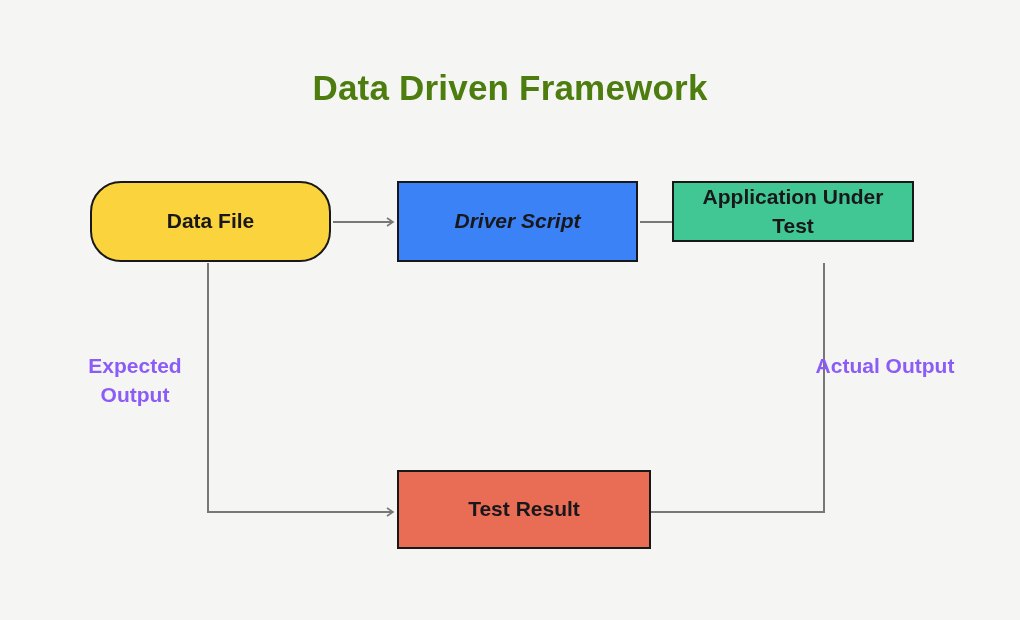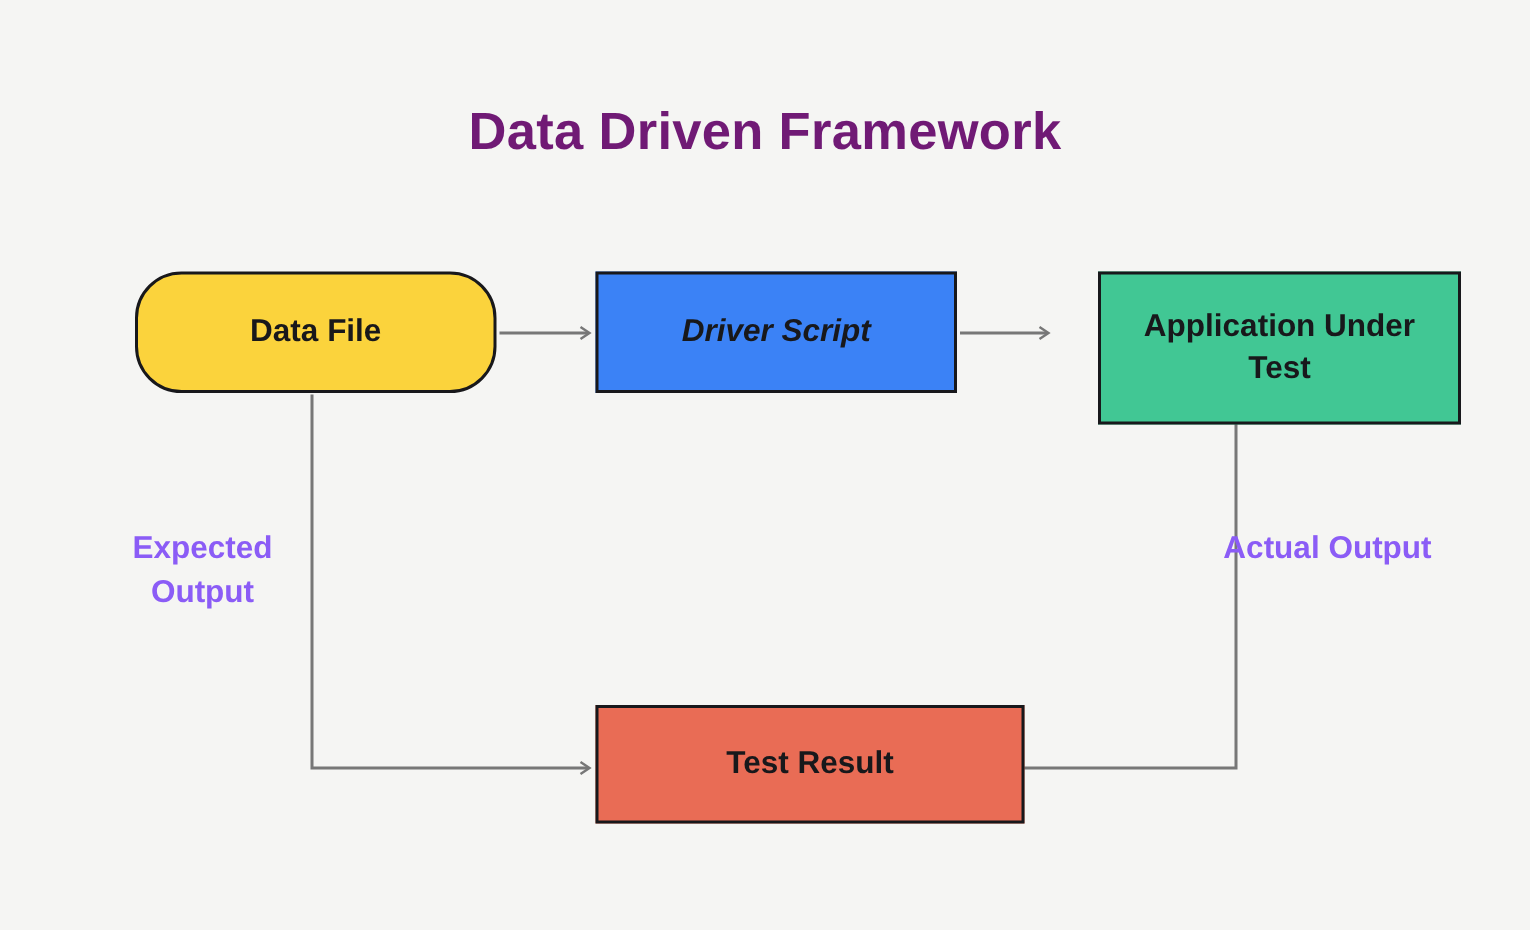--- a/index.html
+++ b/index.html
@@ -17,21 +17,21 @@
   }
   .title {
     position: absolute;
     top: 68px;
     left: 0;
     width: 100%;
     text-align: center;
     font-size: 35px;
     font-weight: 700;
     letter-spacing: 0.2px;
-    color: #701a75;
+    color: #4d7c0f;
   }
   .connectors {
     position: absolute;
     top: 0;
     left: 0;
     width: 1020px;
     height: 620px;
   }
   .edge-path {
     stroke: #777777;
@@ -47,22 +47,22 @@
     justify-content: center;
     text-align: center;
     font-size: 21px;
     font-weight: 700;
     line-height: 1.35;
     color: #18181B;
     padding: 0 14px;
   }
   .node-data-file       { left: 90px;  top: 181px; width: 241px; height: 81px; }
   .node-driver-script   { left: 397px; top: 181px; width: 241px; height: 81px; }
-  .node-aut             { left: 732px; top: 181px; width: 242px; height: 102px; }
-  .node-test-result     { left: 397px; top: 470px; width: 286px; height: 79px; }
+  .node-aut             { left: 672px; top: 181px; width: 242px; height: 61px; }
+  .node-test-result     { left: 397px; top: 470px; width: 254px; height: 79px; }
   .edge-label {
     position: absolute;
     width: 140px;
     text-align: center;
     font-size: 21px;
     font-weight: 700;
     line-height: 1.38;
     color: #8b5cf6;
   }
   .edge-label-expected { left: 65px;  top: 352px; }

